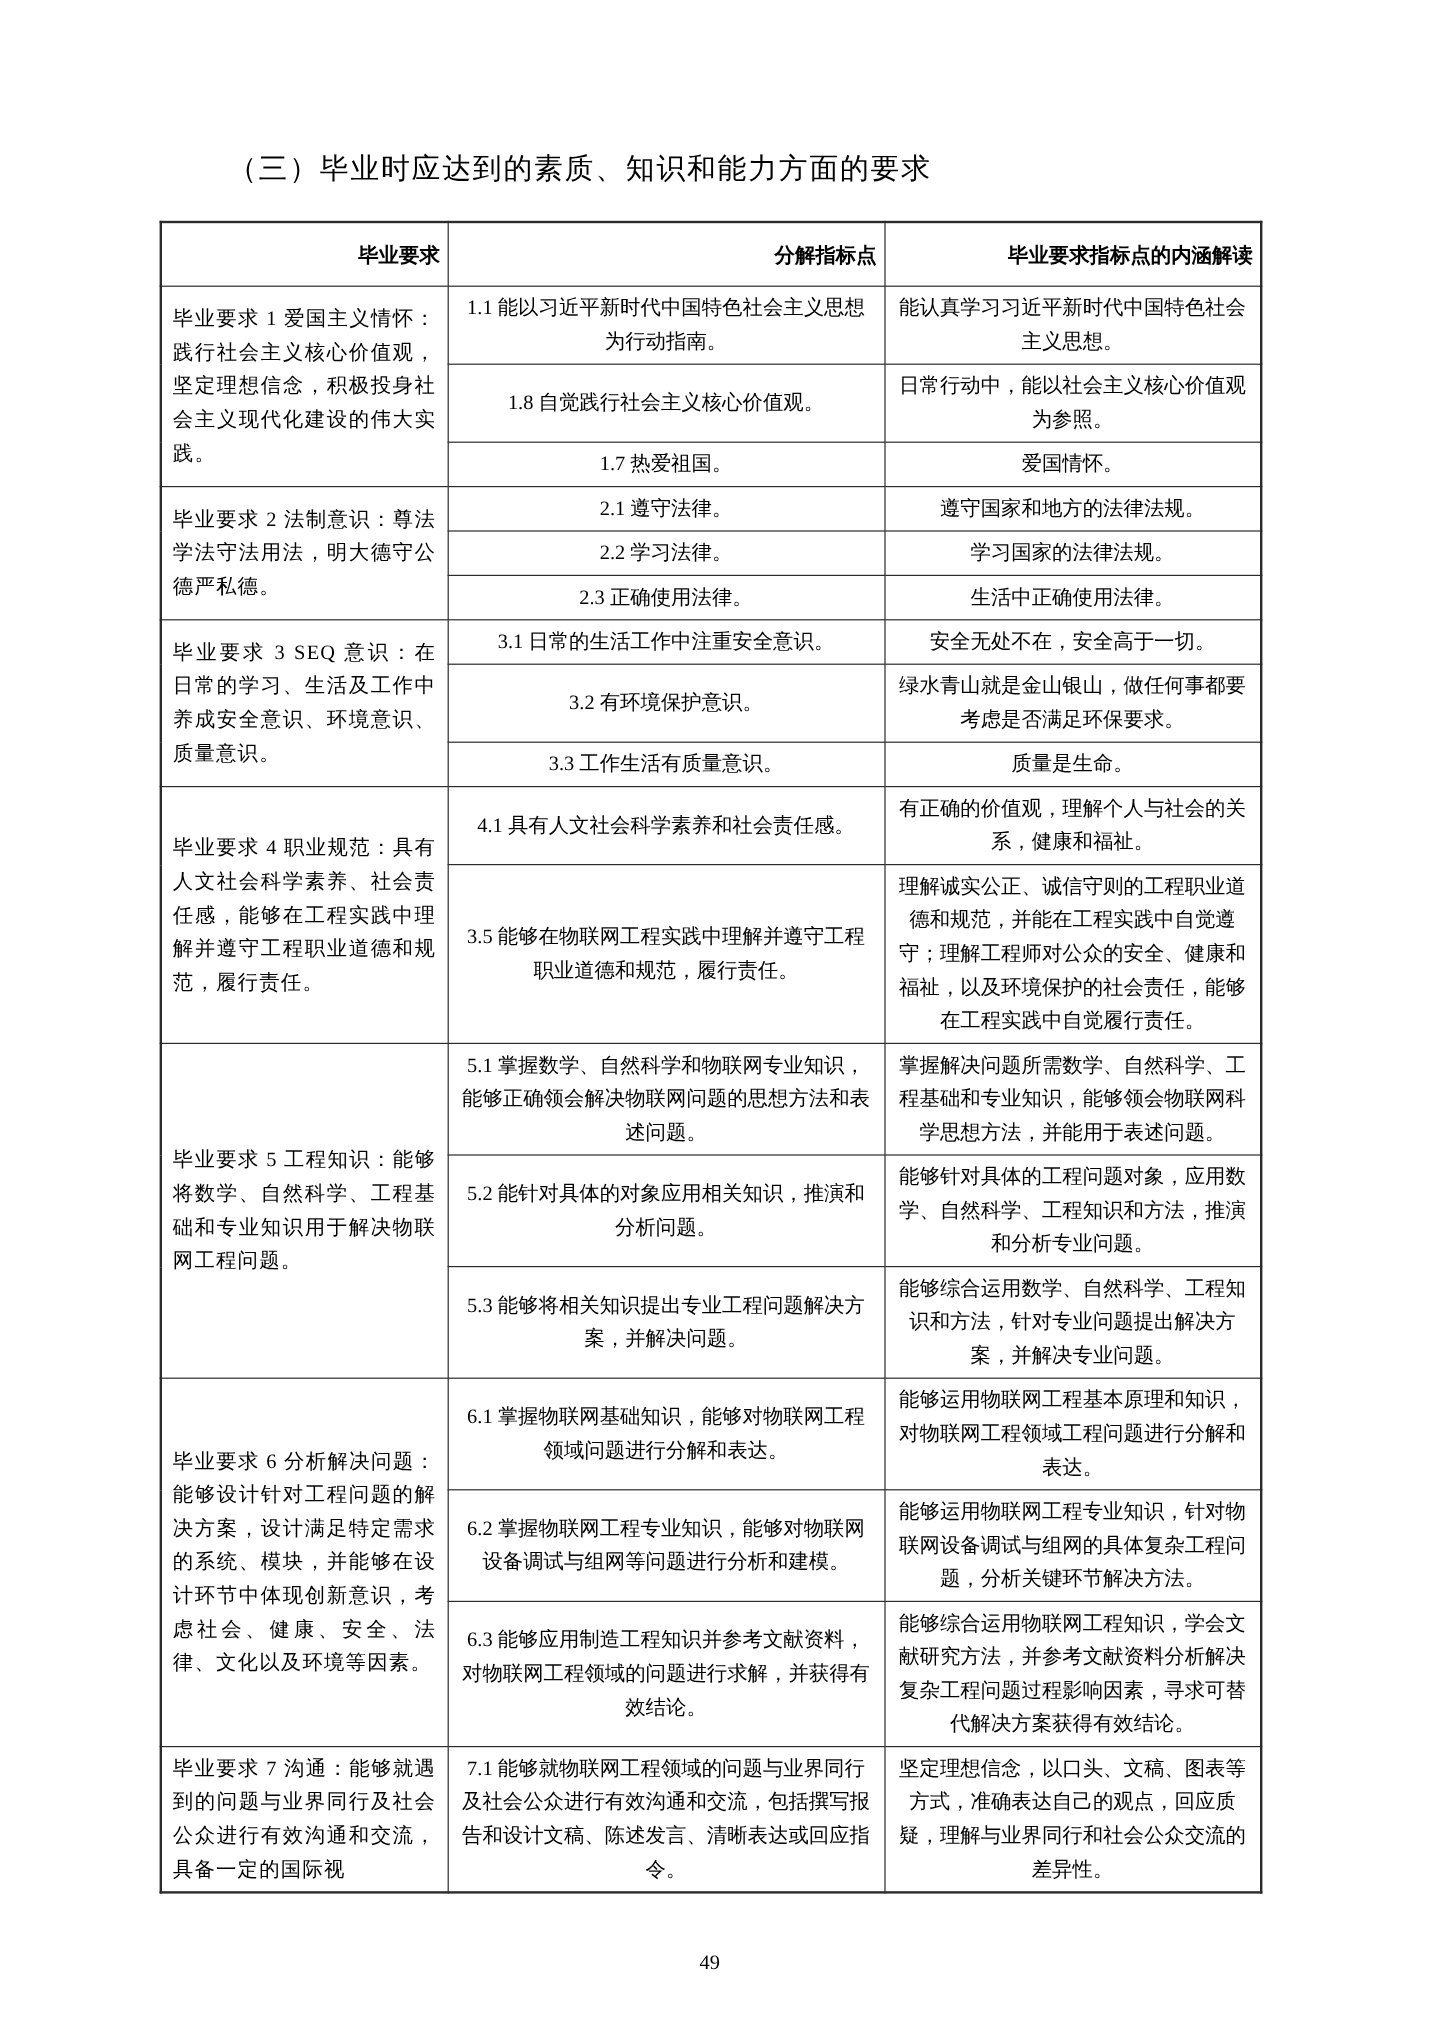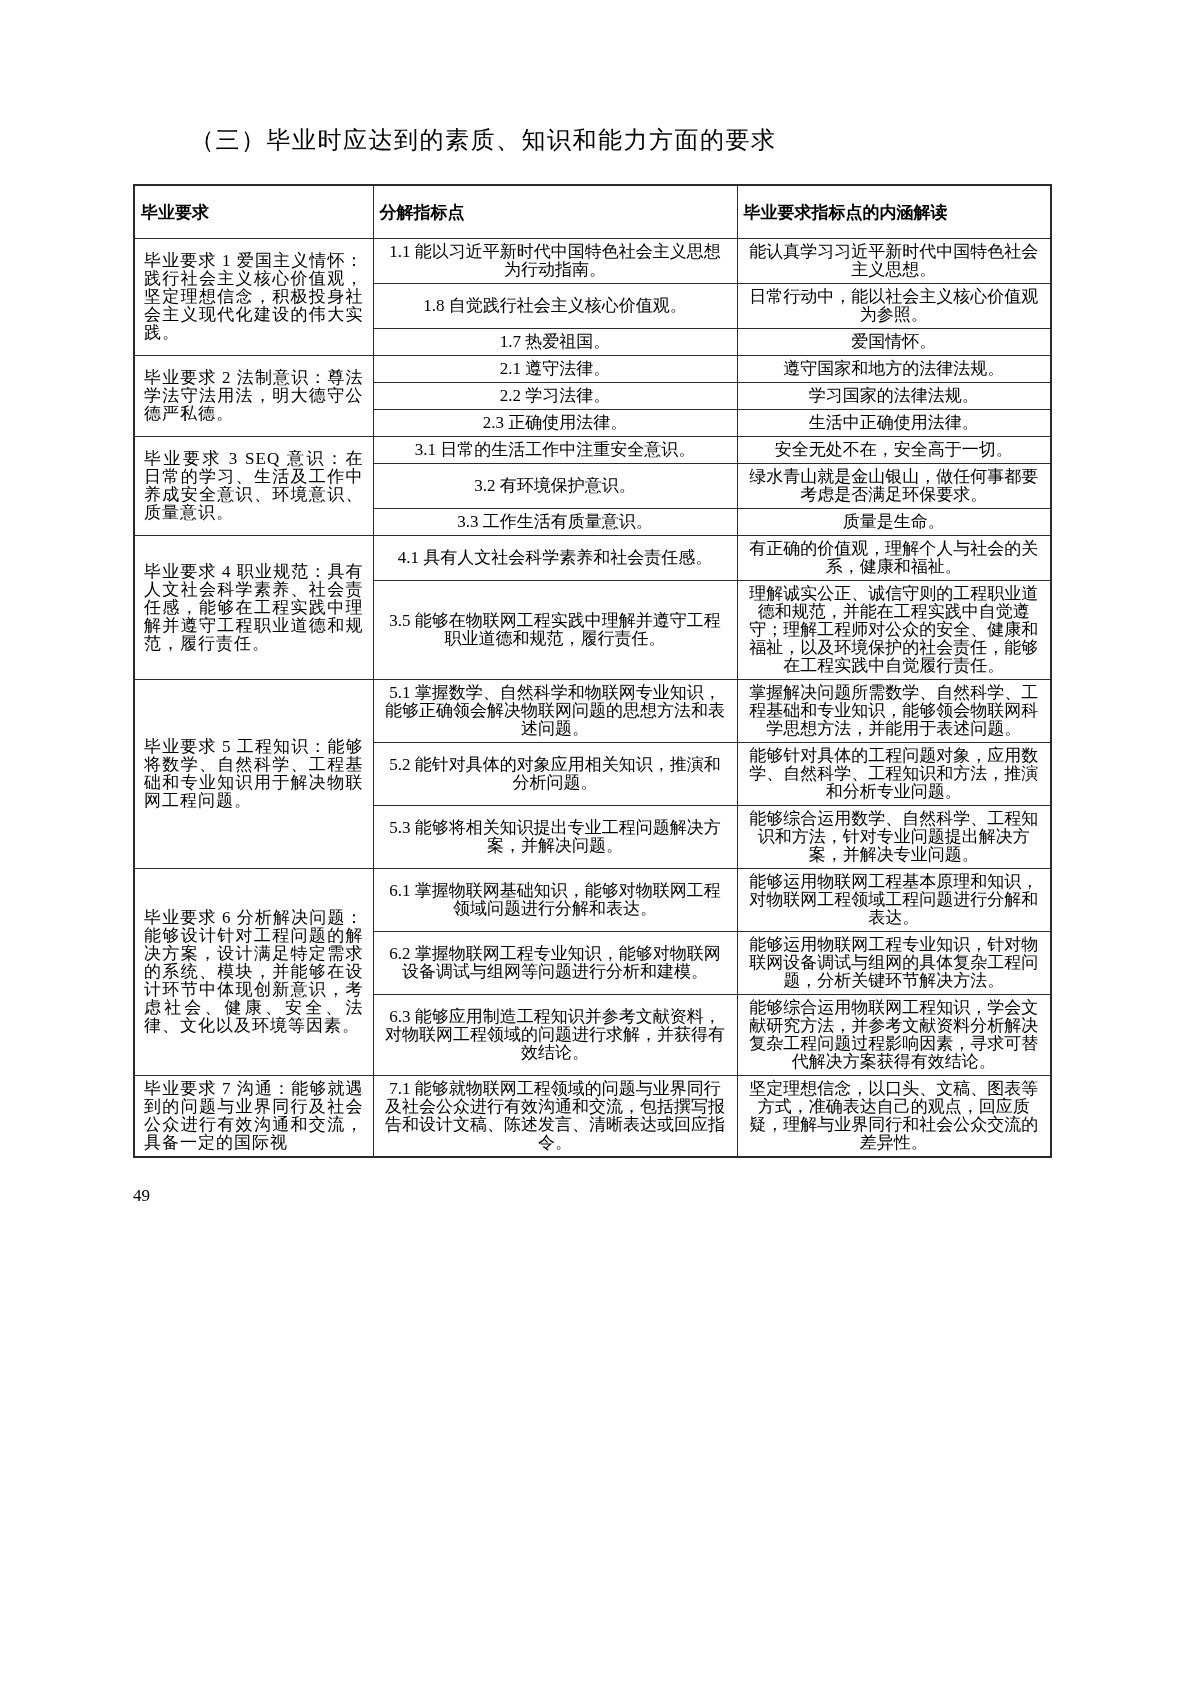--- a/index.html
+++ b/index.html
@@ -33,40 +33,40 @@
   .req-table th, .req-table td {
     border: 1px solid #2b2b2b;
     font-size: 17px;
     vertical-align: middle;
     word-break: break-all;
     overflow-wrap: break-word;
   }
   .req-table th {
     font-family: Liberation Mono, monospace;
     font-weight: bold;
-    text-align: left;
+    text-align: right;
     height: 48px;
     padding: 2px 6px;
   }
   .req-table td {
-    line-height: 18px;
+    line-height: 28px;
     padding: 4px 9px;
   }
   td.req-cell {
     text-align: justify;
     letter-spacing: 1px;
   }
   td.ind-cell, td.int-cell {
     text-align: center;
   }
   .page-footer {
     width: 917px;
     margin-left: 133px;
-    margin-top: 28px;
-    text-align: left;
+    margin-top: 48px;
+    text-align: center;
     font-size: 17px;
   }
 </style>
 </head>
 <body>
 
 <div class="doc-title">（三）毕业时应达到的素质、知识和能力方面的要求</div>
 
 <table class="req-table">
   <colgroup>

